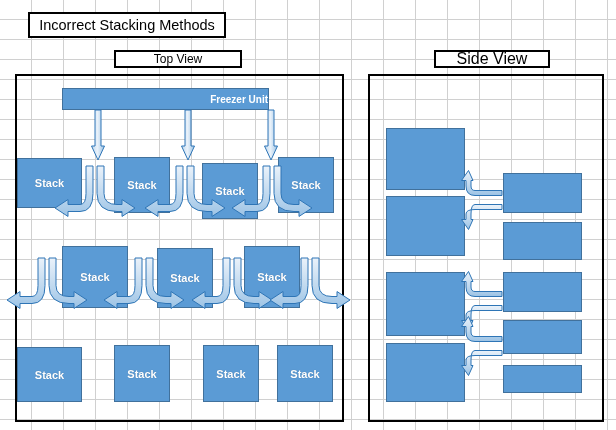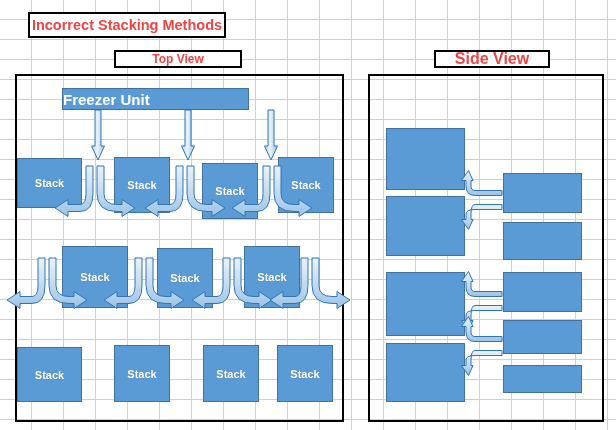--- a/index.html
+++ b/index.html
@@ -18,21 +18,21 @@
       linear-gradient(to bottom, #d0d0d0 1px, transparent 1px);
     background-size:32px 20px;
     background-position:-1px -1px;
   }
   
   .labelbox{
     position:absolute;
     border:2px solid #000000;
     background:#ffffff;
     display:flex;align-items:center;justify-content:center;
-    color:#ef4444;font-weight:bold;
+    color:#000000;font-weight:normal;
     box-sizing:border-box;
     white-space:nowrap;
   }
   #title-box{left:28px;top:12px;width:198px;height:26px;font-size:14.5px;}
   #topview-box{left:114px;top:50px;width:128px;height:18px;font-size:12px;}
   #sideview-box{left:434px;top:50px;width:116px;height:18px;font-size:16px;}
 
   
   .panel{
     position:absolute;
@@ -49,23 +49,23 @@
     background:#5b9bd5;
     border:1px solid #41719c;
     box-sizing:border-box;
   }
   .stack{
     display:flex;align-items:center;justify-content:center;
     color:#ffffff;font-weight:bold;font-size:11px;
     text-shadow:0 0 1px rgba(0,0,0,.25);
   }
   #freezer{
-    left:62px;top:88px;width:187px;height:22px;
-    display:flex;align-items:center;justify-content:flex-start;
-    color:#ffffff;font-weight:bold;font-size:15px;
+    left:62px;top:88px;width:207px;height:22px;
+    display:flex;align-items:center;justify-content:flex-end;
+    color:#ffffff;font-weight:bold;font-size:10px;
   }
 
   
   #arrows{position:absolute;left:0;top:0;width:616px;height:430px;pointer-events:none;}
 </style>
 </head>
 <body>
 
 <div id="canvas">
 

